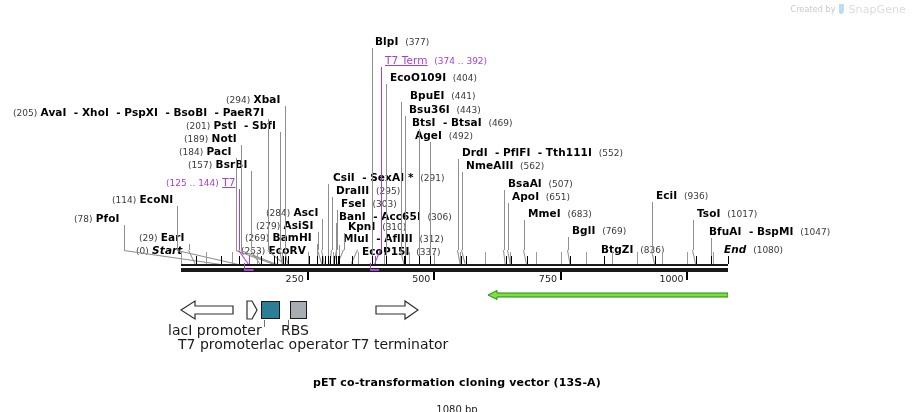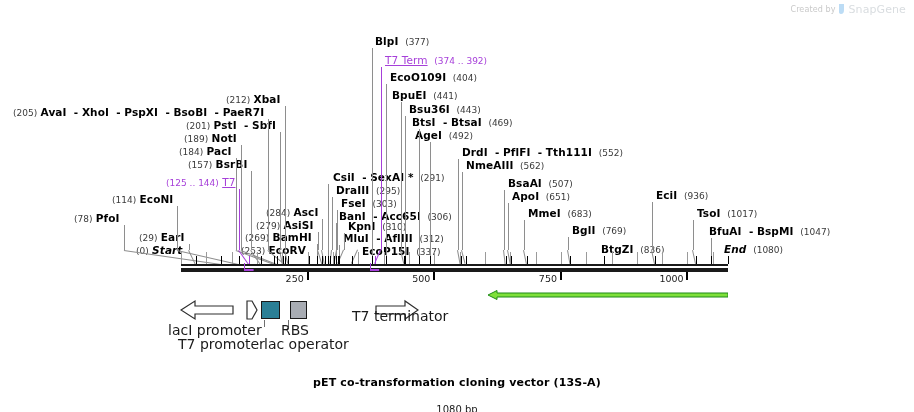--- a/index.html
+++ b/index.html
@@ -62,21 +62,21 @@
   <span class="wm-logo">
     <svg width="7" height="11" viewBox="0 0 7 11">
         <path d="M1 0 H6 V6 Q6 10 3 10 Q1.5 10 1 8.5 Z" fill="#bcdcf5"></path>
       </svg>
   </span>
   <span class="wm-brand">SnapGene</span>
 </div>
 
 <div id="label-layer">
     <div class="lblrow abs" style="left: 13px; top: 107px;"><span class="pos">(205)</span><span class="sp">&nbsp;</span><span class="nm">AvaI</span><span class="sep">&nbsp; - </span><span class="nm">XhoI</span><span class="sep">&nbsp; - </span><span class="nm">PspXI</span><span class="sep">&nbsp; - </span><span class="nm">BsoBI</span><span class="sep">&nbsp; - </span><span class="nm">PaeR7I</span></div>
-    <div class="lblrow abs" style="left: 226px; top: 94px;"><span class="pos">(212)</span><span class="sp">&nbsp;</span><span class="nm">XbaI</span></div>
+    <div class="lblrow abs" style="left: 226px; top: 94px;"><span class="pos">(294)</span><span class="sp">&nbsp;</span><span class="nm">XbaI</span></div>
     <div class="lblrow abs" style="left: 186px; top: 120px;"><span class="pos">(201)</span><span class="sp">&nbsp;</span><span class="nm">PstI</span><span class="sep">&nbsp; - </span><span class="nm">SbfI</span></div>
     <div class="lblrow abs" style="left: 184px; top: 133px;"><span class="pos">(189)</span><span class="sp">&nbsp;</span><span class="nm">NotI</span></div>
     <div class="lblrow abs" style="left: 179px; top: 146px;"><span class="pos">(184)</span><span class="sp">&nbsp;</span><span class="nm">PacI</span></div>
     <div class="lblrow abs" style="left: 188px; top: 159px;"><span class="pos">(157)</span><span class="sp">&nbsp;</span><span class="nm">BsrBI</span></div>
     <div class="lblrow abs purple" style="left: 166px; top: 177px;"><span class="pos">(125 .. 144)</span><span class="sp">&nbsp;</span><span class="nm">T7</span></div>
     <div class="lblrow abs" style="left: 112px; top: 194px;"><span class="pos">(114)</span><span class="sp">&nbsp;</span><span class="nm">EcoNI</span></div>
     <div class="lblrow abs" style="left: 74px; top: 213px;"><span class="pos">(78)</span><span class="sp">&nbsp;</span><span class="nm">PfoI</span></div>
     <div class="lblrow abs" style="left: 139px; top: 232px;"><span class="pos">(29)</span><span class="sp">&nbsp;</span><span class="nm">EarI</span></div>
     <div class="lblrow abs" style="left: 136px; top: 245px;"><span class="pos">(0)</span><span class="sp">&nbsp;</span><span class="nm ital">Start</span></div>
     <div class="lblrow abs" style="left: 266px; top: 207px;"><span class="pos">(284)</span><span class="sp">&nbsp;</span><span class="nm">AscI</span></div>
@@ -86,21 +86,21 @@
     <div class="lblrow abs" style="left: 333px; top: 172px;"><span class="nm">CsiI</span><span class="sep">&nbsp; - </span><span class="nm">SexAI *</span><span class="sp">&nbsp;&nbsp;</span><span class="pos">(291)</span></div>
     <div class="lblrow abs" style="left: 336px; top: 185px;"><span class="nm">DraIII</span><span class="sp">&nbsp;&nbsp;</span><span class="pos">(295)</span></div>
     <div class="lblrow abs" style="left: 341px; top: 198px;"><span class="nm">FseI</span><span class="sp">&nbsp;&nbsp;</span><span class="pos">(303)</span></div>
     <div class="lblrow abs" style="left: 339px; top: 211px;"><span class="nm">BanI</span><span class="sep">&nbsp; - </span><span class="nm">Acc65I</span><span class="sp">&nbsp;&nbsp;</span><span class="pos">(306)</span></div>
     <div class="lblrow abs" style="left: 348px; top: 221px;"><span class="nm">KpnI</span><span class="sp">&nbsp;&nbsp;</span><span class="pos">(310)</span></div>
     <div class="lblrow abs" style="left: 343px; top: 233px;"><span class="nm">MluI</span><span class="sep">&nbsp; - </span><span class="nm">AflIII</span><span class="sp">&nbsp;&nbsp;</span><span class="pos">(312)</span></div>
     <div class="lblrow abs" style="left: 362px; top: 246px;"><span class="nm">EcoP15I</span><span class="sp">&nbsp;&nbsp;</span><span class="pos">(337)</span></div>
     <div class="lblrow abs" style="left: 375px; top: 36px;"><span class="nm">BlpI</span><span class="sp">&nbsp;&nbsp;</span><span class="pos">(377)</span></div>
     <div class="lblrow abs purple" style="left: 385px; top: 55px;"><span class="nm">T7 Term</span><span class="sp">&nbsp;&nbsp;</span><span class="pos">(374 .. 392)</span></div>
     <div class="lblrow abs" style="left: 390px; top: 72px;"><span class="nm">EcoO109I</span><span class="sp">&nbsp;&nbsp;</span><span class="pos">(404)</span></div>
-    <div class="lblrow abs" style="left: 392px; top: 90px; text-align: right;"><span class="nm">BpuEI</span><span class="sp">&nbsp;&nbsp;</span><span class="pos">(441)</span></div>
+    <div class="lblrow abs" style="left: 410px; top: 90px; text-align: right;"><span class="nm">BpuEI</span><span class="sp">&nbsp;&nbsp;</span><span class="pos">(441)</span></div>
     <div class="lblrow abs" style="left: 409px; top: 104px;"><span class="nm">Bsu36I</span><span class="sp">&nbsp;&nbsp;</span><span class="pos">(443)</span></div>
     <div class="lblrow abs" style="left: 412px; top: 117px;"><span class="nm">BtsI</span><span class="sep">&nbsp; - </span><span class="nm">BtsaI</span><span class="sp">&nbsp;&nbsp;</span><span class="pos">(469)</span></div>
     <div class="lblrow abs" style="left: 415px; top: 130px;"><span class="nm">AgeI</span><span class="sp">&nbsp;&nbsp;</span><span class="pos">(492)</span></div>
     <div class="lblrow abs" style="left: 462px; top: 147px;"><span class="nm">DrdI</span><span class="sep">&nbsp; - </span><span class="nm">PflFI</span><span class="sep">&nbsp; - </span><span class="nm">Tth111I</span><span class="sp">&nbsp;&nbsp;</span><span class="pos">(552)</span></div>
     <div class="lblrow abs" style="left: 466px; top: 160px;"><span class="nm">NmeAIII</span><span class="sp">&nbsp;&nbsp;</span><span class="pos">(562)</span></div>
     <div class="lblrow abs" style="left: 508px; top: 178px;"><span class="nm">BsaAI</span><span class="sp">&nbsp;&nbsp;</span><span class="pos">(507)</span></div>
     <div class="lblrow abs" style="left: 512px; top: 191px;"><span class="nm">ApoI</span><span class="sp">&nbsp;&nbsp;</span><span class="pos">(651)</span></div>
     <div class="lblrow abs" style="left: 528px; top: 208px;"><span class="nm">MmeI</span><span class="sp">&nbsp;&nbsp;</span><span class="pos">(683)</span></div>
     <div class="lblrow abs" style="left: 572px; top: 225px;"><span class="nm">BglI</span><span class="sp">&nbsp;&nbsp;</span><span class="pos">(769)</span></div>
     <div class="lblrow abs" style="left: 601px; top: 244px;"><span class="nm">BtgZI</span><span class="sp">&nbsp;&nbsp;</span><span class="pos">(836)</span></div>
@@ -286,21 +286,21 @@
     </svg>
   </div>
 
   <div class="abs" style="left:264px;top:320px;width:1px;height:7px;background:#6f6f6f;"></div>
   <div class="abs" style="left:288px;top:320px;width:1px;height:7px;background:#6f6f6f;"></div>
 
   <div class="lgtext" style="left:168px;top:322px;">lacI promoter</div>
   <div class="lgtext" style="left:178px;top:336px;">T7 promoter</div>
   <div class="lgtext" style="left:264px;top:336px;">lac operator</div>
   <div class="lgtext" style="left:281px;top:322px;">RBS</div>
-  <div class="lgtext" style="left:352px;top:308px;">T7 terminator</div>
+  <div class="lgtext" style="left:352px;top:336px;">T7 terminator</div>
 </div>
 
 <div id="plasmid-title">pET co-transformation cloning vector (13S-A)</div>
 <div id="plasmid-size">1080 bp</div>
 
 <div class="abs" style="left: 244.31px; top: 256px; width: 9.62315px; height: 8px;"><svg width="9.623148148148147" height="8">
       <path d="M0 0 L0 7 L9.623148148148147 7" fill="none" stroke="#a63fd9" stroke-width="2"></path>
     </svg></div>
 <div class="abs" style="left: 370.424px; top: 256px; width: 9.11667px; height: 8px;"><svg width="9.116666666666674" height="8">
       <path d="M0 0 L0 7 L9.116666666666674 7" fill="none" stroke="#a63fd9" stroke-width="2"></path>

